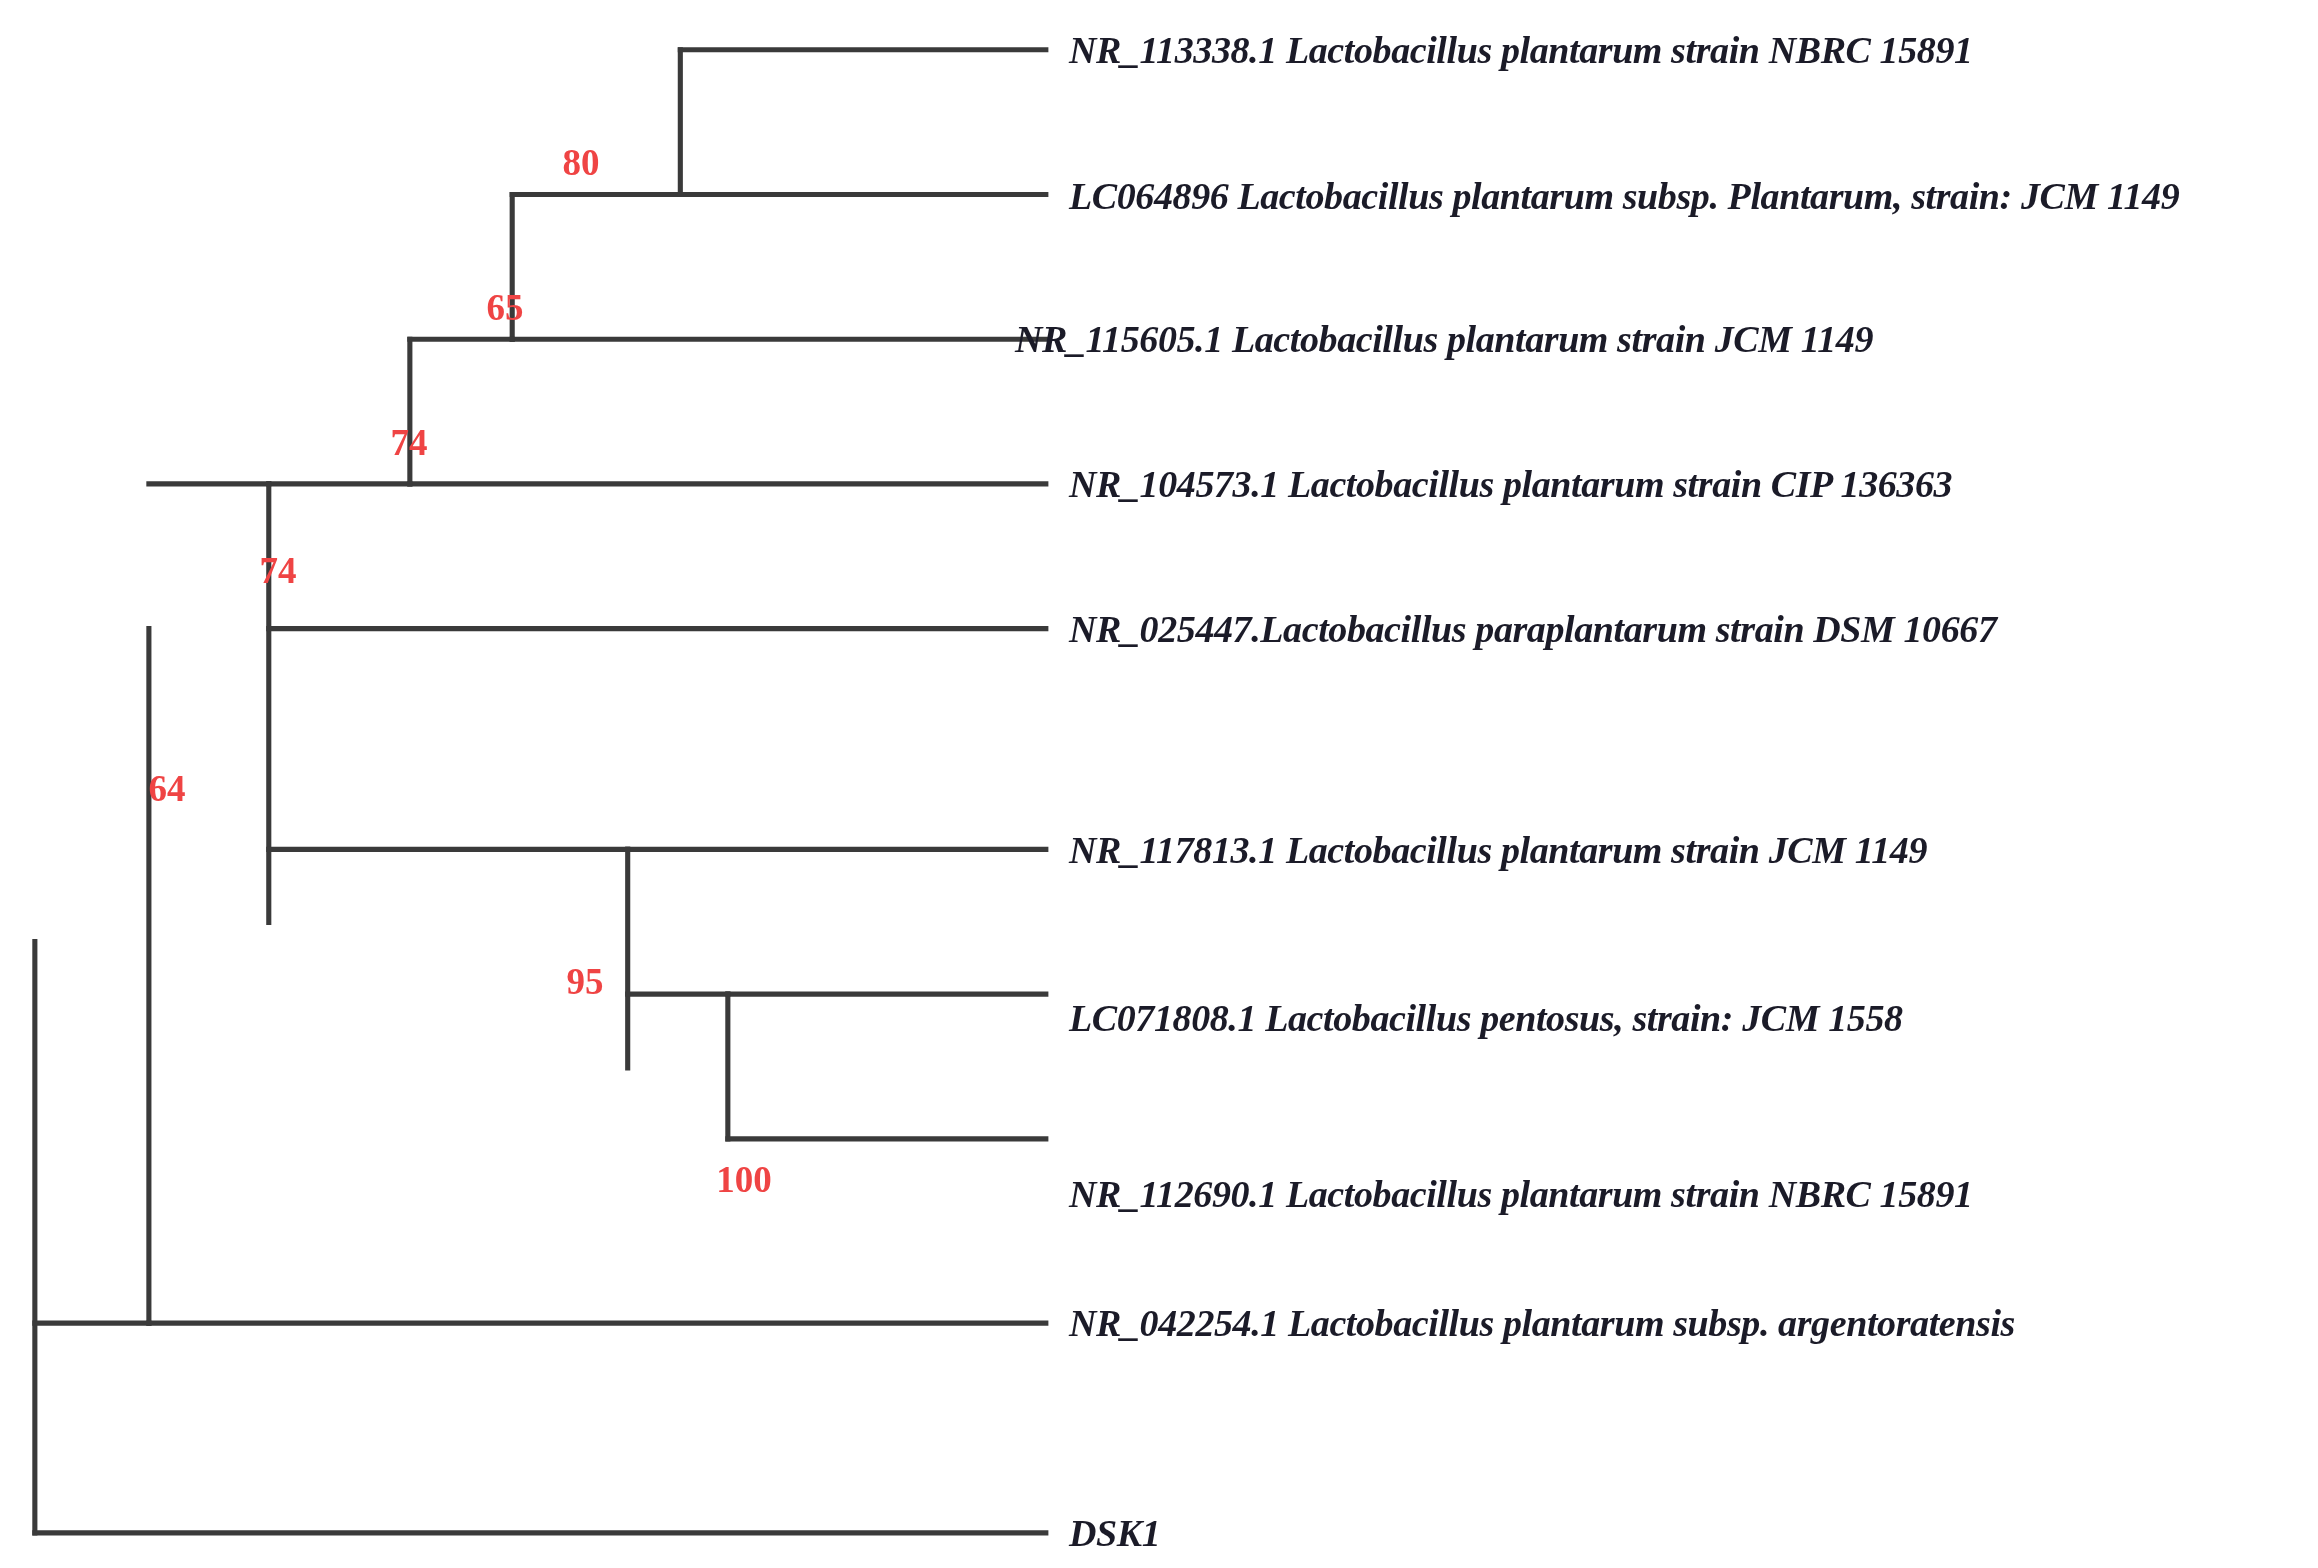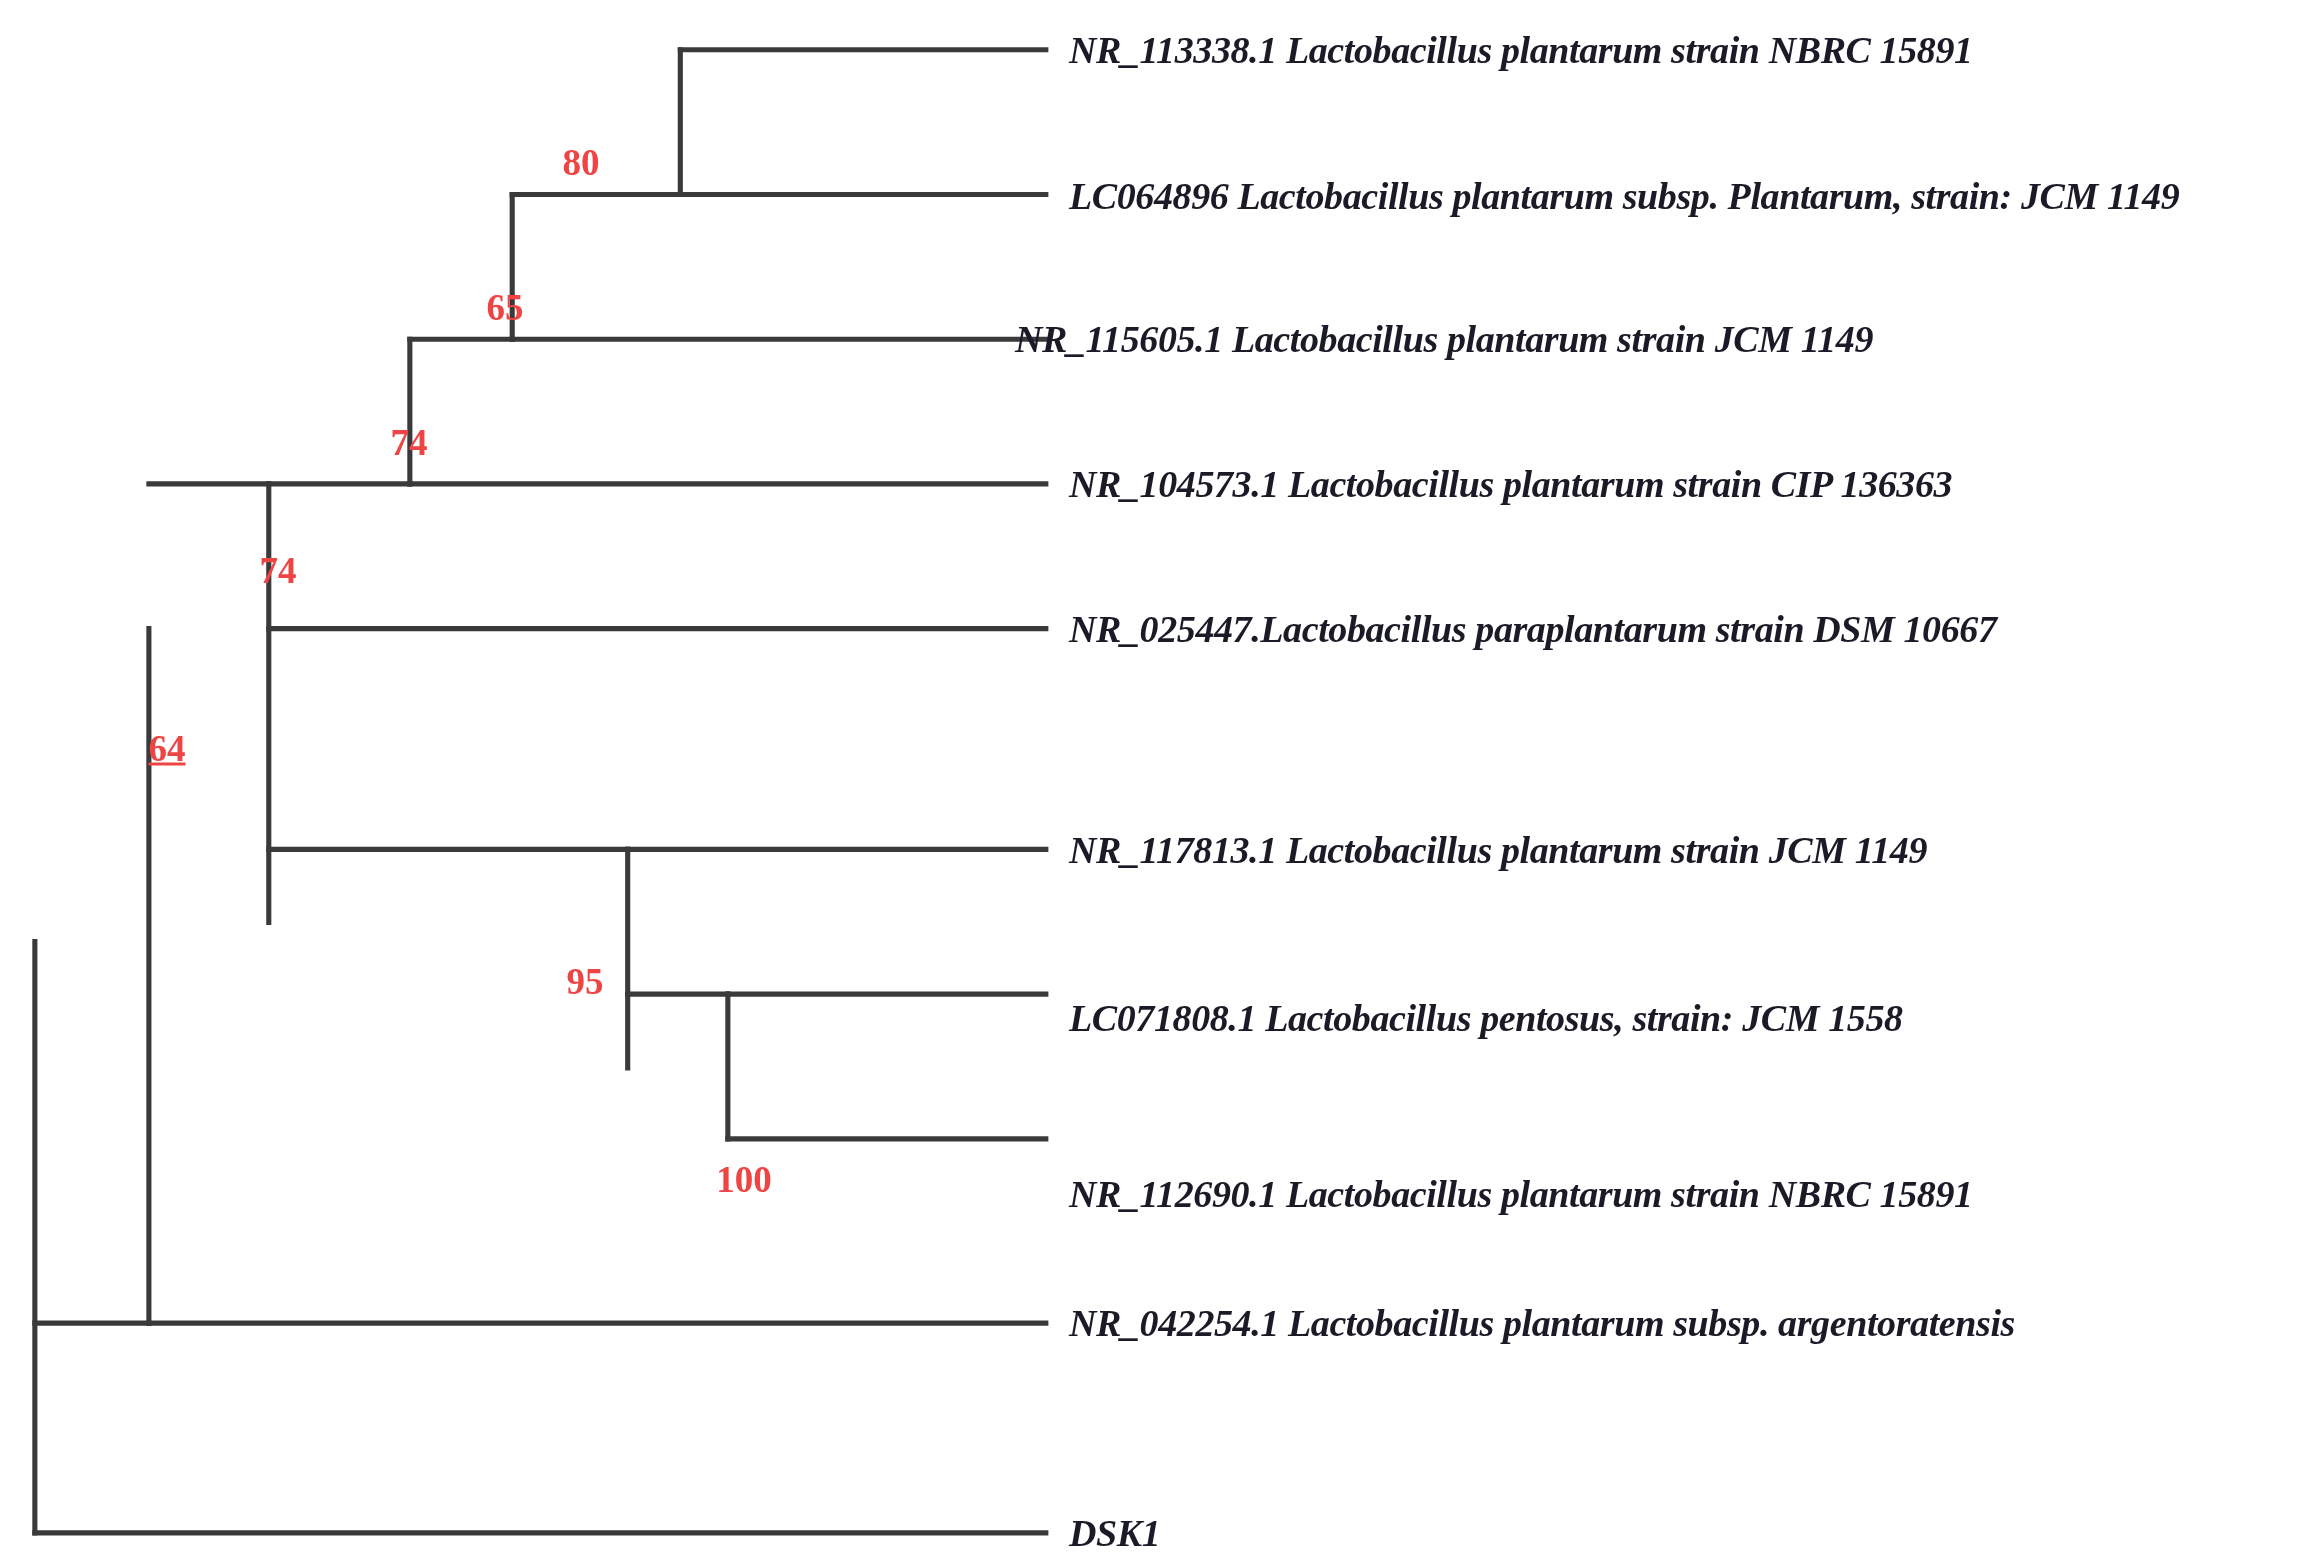--- a/index.html
+++ b/index.html
@@ -91,19 +91,19 @@
       <div class="taxon-label" style="left: 1069px; top: 994px; margin-top: 24px;">LC071808.1 Lactobacillus pentosus, strain: JCM 1558</div>
       <div class="taxon-label" style="left: 1069px; top: 1194px;">NR_112690.1 Lactobacillus plantarum strain NBRC 15891</div>
       <div class="taxon-label" style="left: 1069px; top: 1323px;">NR_042254.1 Lactobacillus plantarum subsp. argentoratensis</div>
       <div class="taxon-label" style="left: 1069px; top: 1533px;">DSK1</div>
     </div>
   <div id="support-layer">
       <div class="support-label" style="left: 581px; top: 162px;">80</div>
       <div class="support-label" style="left: 505px; top: 307px;">65</div>
       <div class="support-label" style="left: 409px; top: 442px;">74</div>
       <div class="support-label" style="left: 278px; top: 570px;">74</div>
-      <div class="support-label" style="left: 167px; top: 748px; text-decoration: underline;">64</div>
+      <div class="support-label" style="left: 167px; top: 788px;">64</div>
       <div class="support-label" style="left: 585px; top: 981px;">95</div>
       <div class="support-label" style="left: 744px; top: 1179px;">100</div>
     </div>
 
 </div>
 
 
 </body></html>

